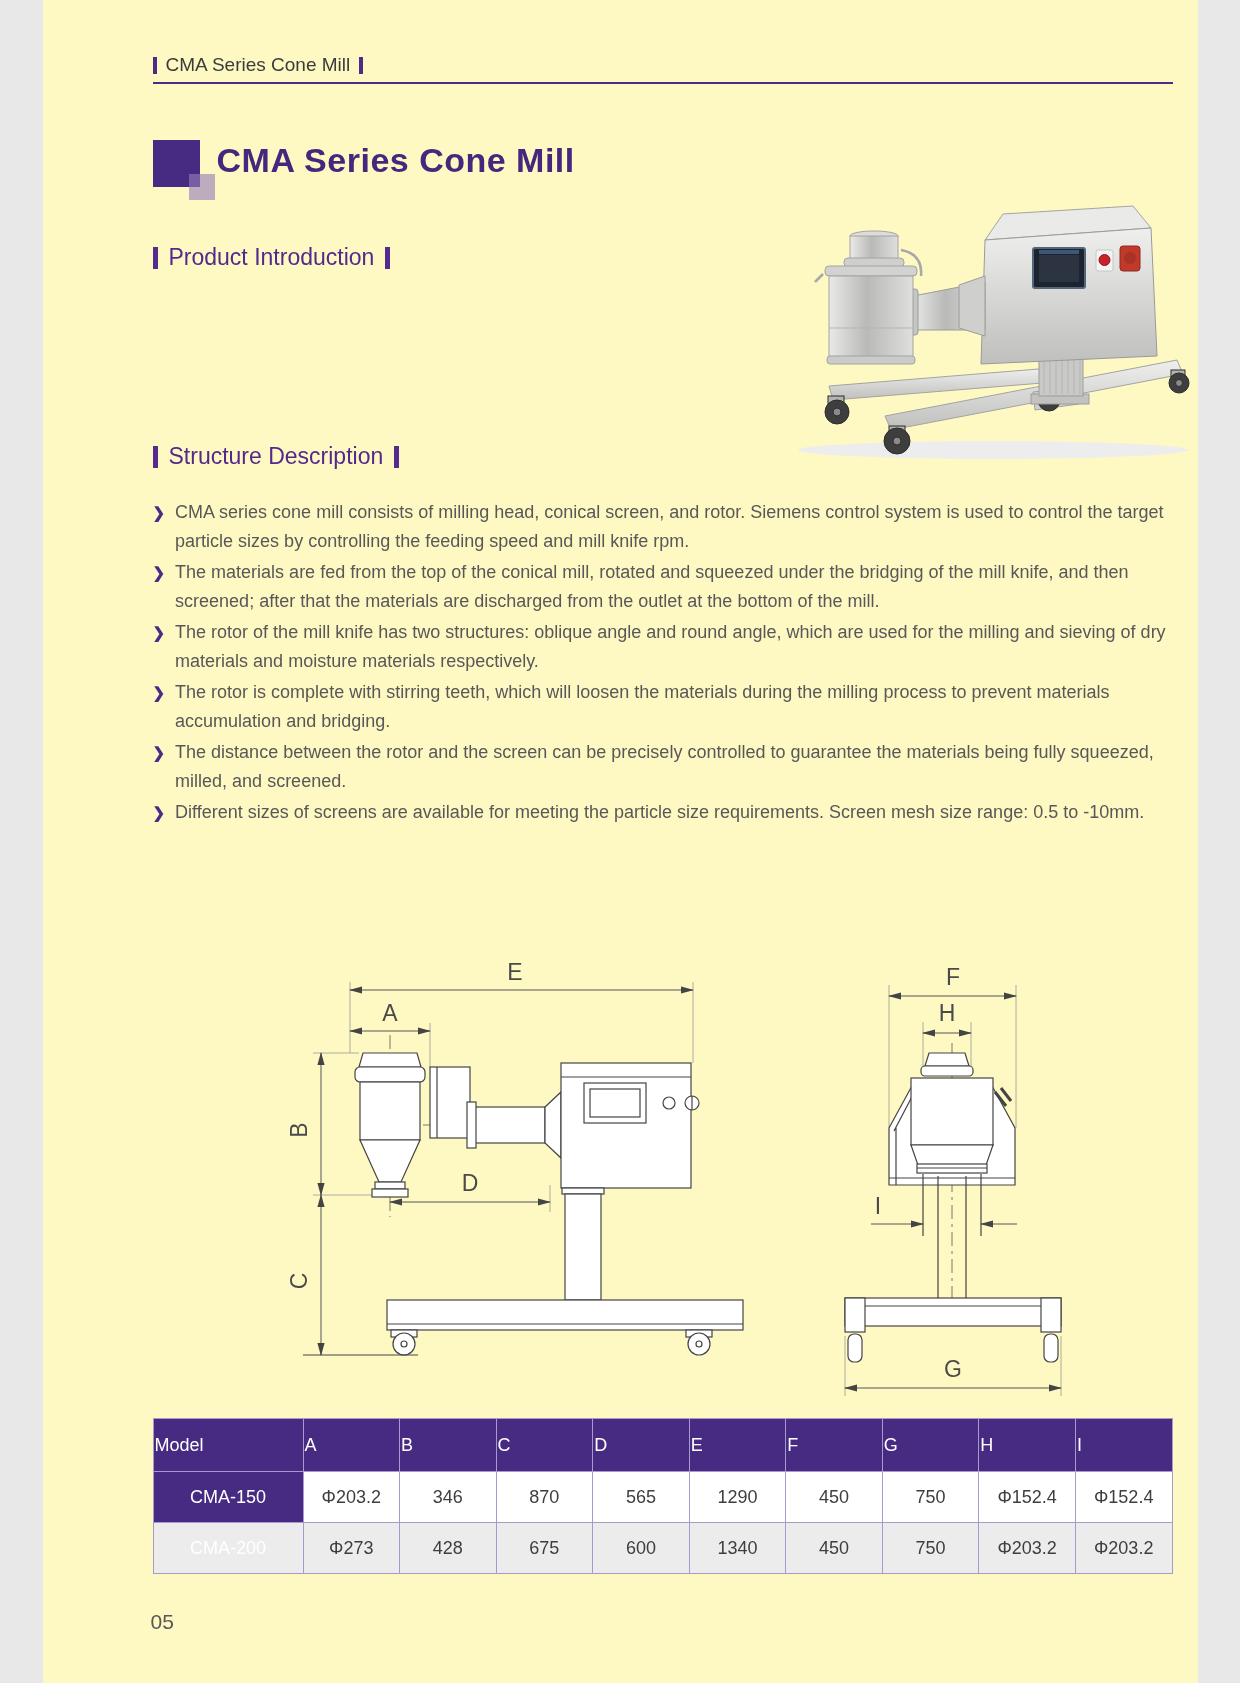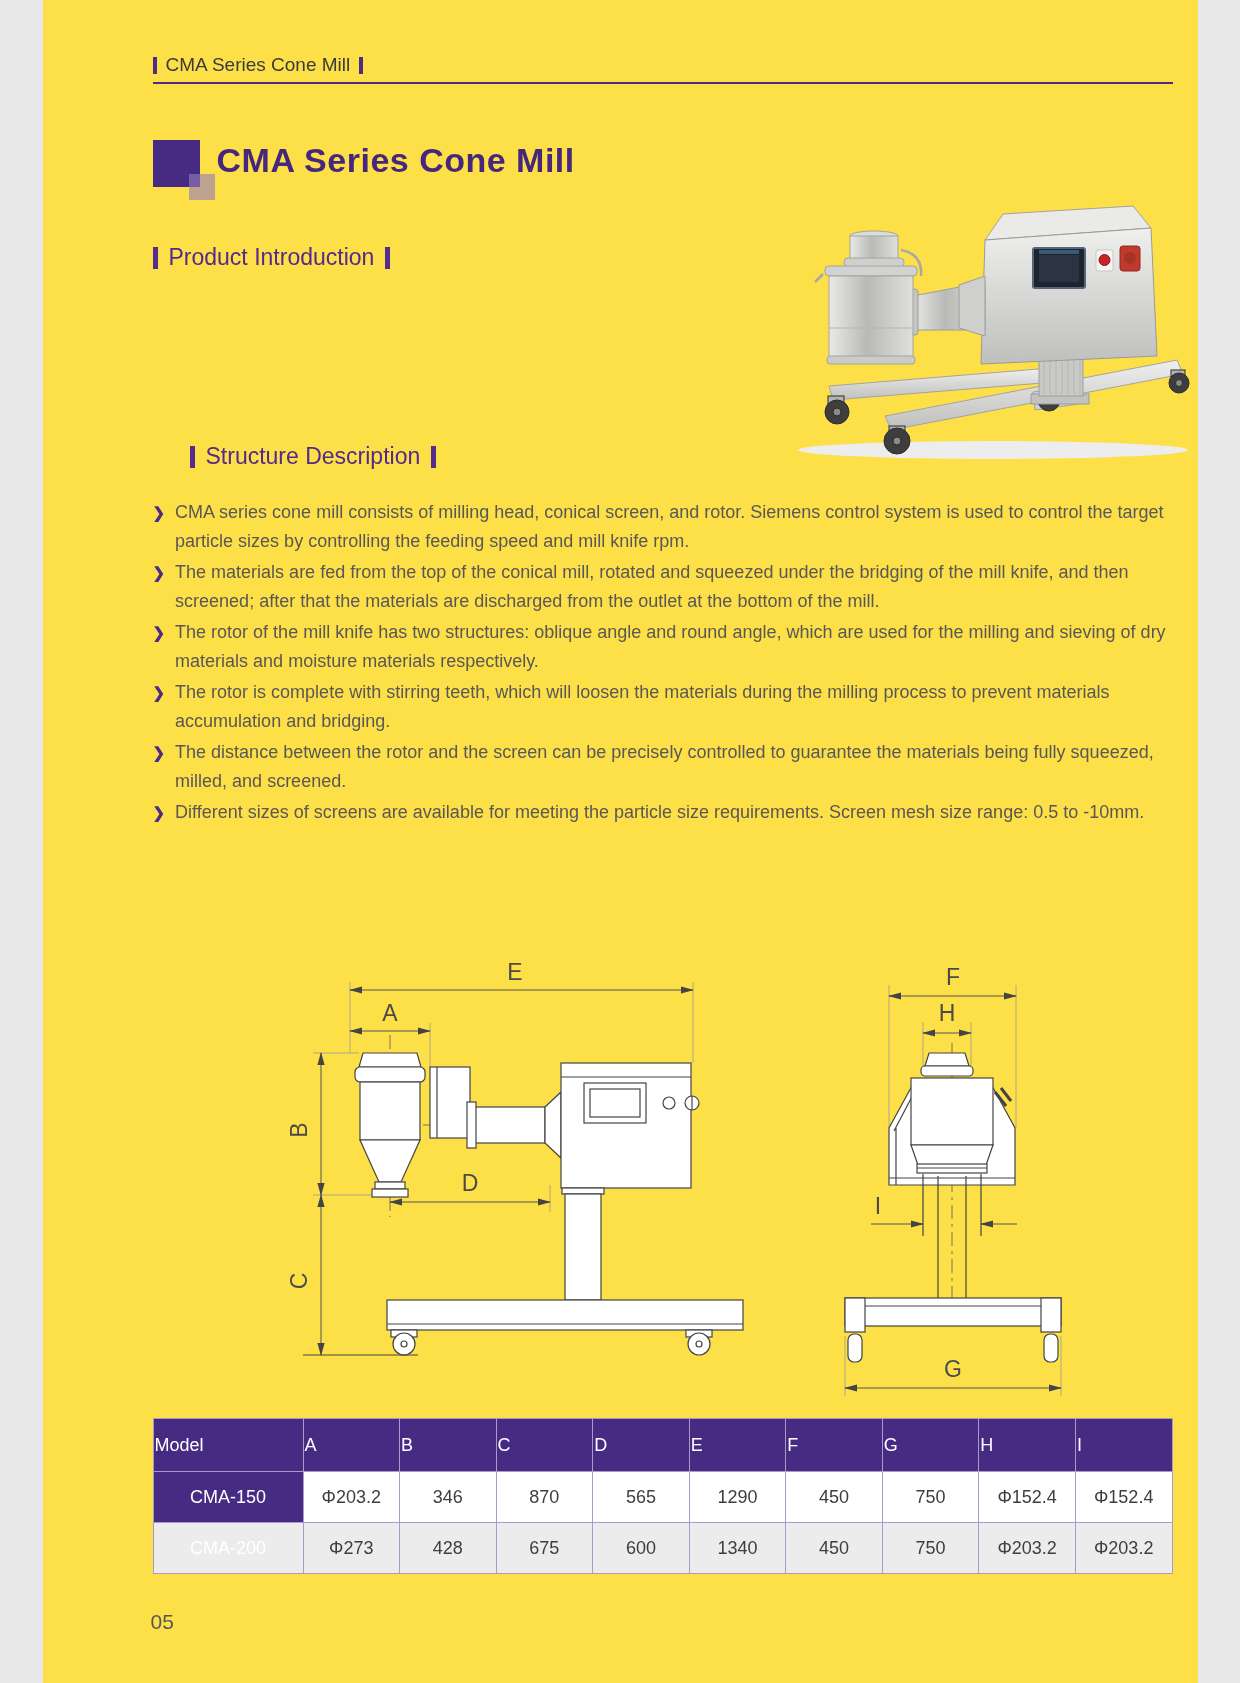--- a/index.html
+++ b/index.html
@@ -1,36 +1,36 @@
 <!DOCTYPE html>
 <html><head>
 <meta charset="utf-8">
 <style>
   html,body{margin:0;padding:0;background:#e8e8e8;}
-  #page{position:relative;width:1155px;height:1683px;background:#fde047;margin:0 auto;
+  #page{position:relative;width:1155px;height:1683px;background:#fef9c3;margin:0 auto;
         font-family:"Liberation Sans", sans-serif;overflow:hidden;}
 
   
   .runhead{position:absolute;left:110px;top:54px;display:flex;align-items:center;gap:9px;}
   .runhead .bar{width:4px;height:17px;background:#4f2b85;}
   .runhead .txt{font-size:19px;color:#3b3b3b;}
   .toprule{position:absolute;left:110px;top:82px;width:1020px;height:2px;background:#4f2b85;}
 
   
   .title-ico{position:absolute;left:110px;top:140px;width:47px;height:47px;}
   .title-ico .big{position:absolute;left:0;top:0;width:47px;height:47px;background:#472b82;}
   .title-ico .small{position:absolute;left:36px;top:34px;width:26px;height:26px;background:rgba(148,124,188,0.62);}
   .page-title{position:absolute;left:174px;top:141px;font-size:34px;font-weight:bold;color:#45277e;letter-spacing:.5px;}
 
   
   .sec-head{position:absolute;display:flex;align-items:center;gap:11px;}
   .sec-head .bar{width:5px;height:22px;background:#552b8f;}
   .sec-head .txt{font-size:23px;color:#54298c;}
   #head-intro{left:110px;top:244px;text-align:center;}
-  #head-struct{left:110px;top:443px;margin-left:37px;}
+  #head-struct{left:110px;top:443px;}
 
   
   .intro-p{position:absolute;left:110px;top:304px;width:553px;font-size:18px;line-height:30px;
            color:#595757;text-align:justify;text-align-last:left;}
 
   
   .photo{position:absolute;left:690px;top:178px;width:460px;height:285px;}
 
   
   .bullets{position:absolute;left:110px;top:498px;width:1030px;margin:0;padding:0;list-style:none;}

